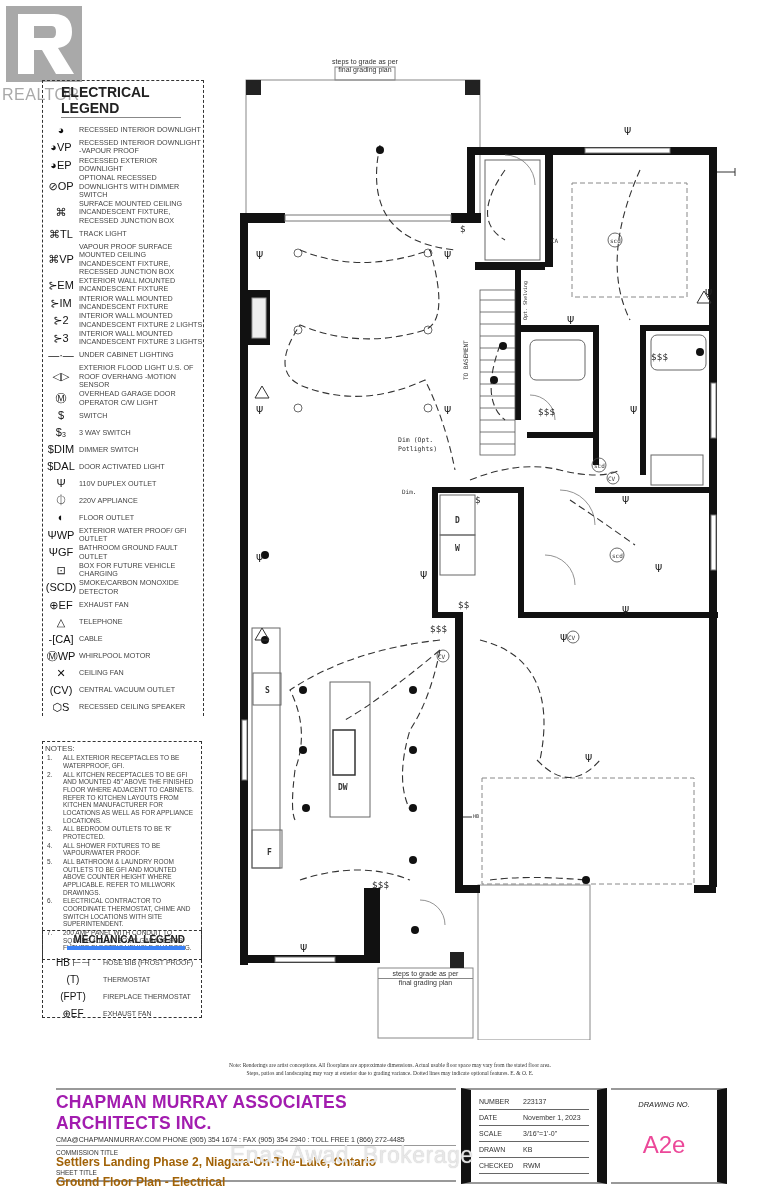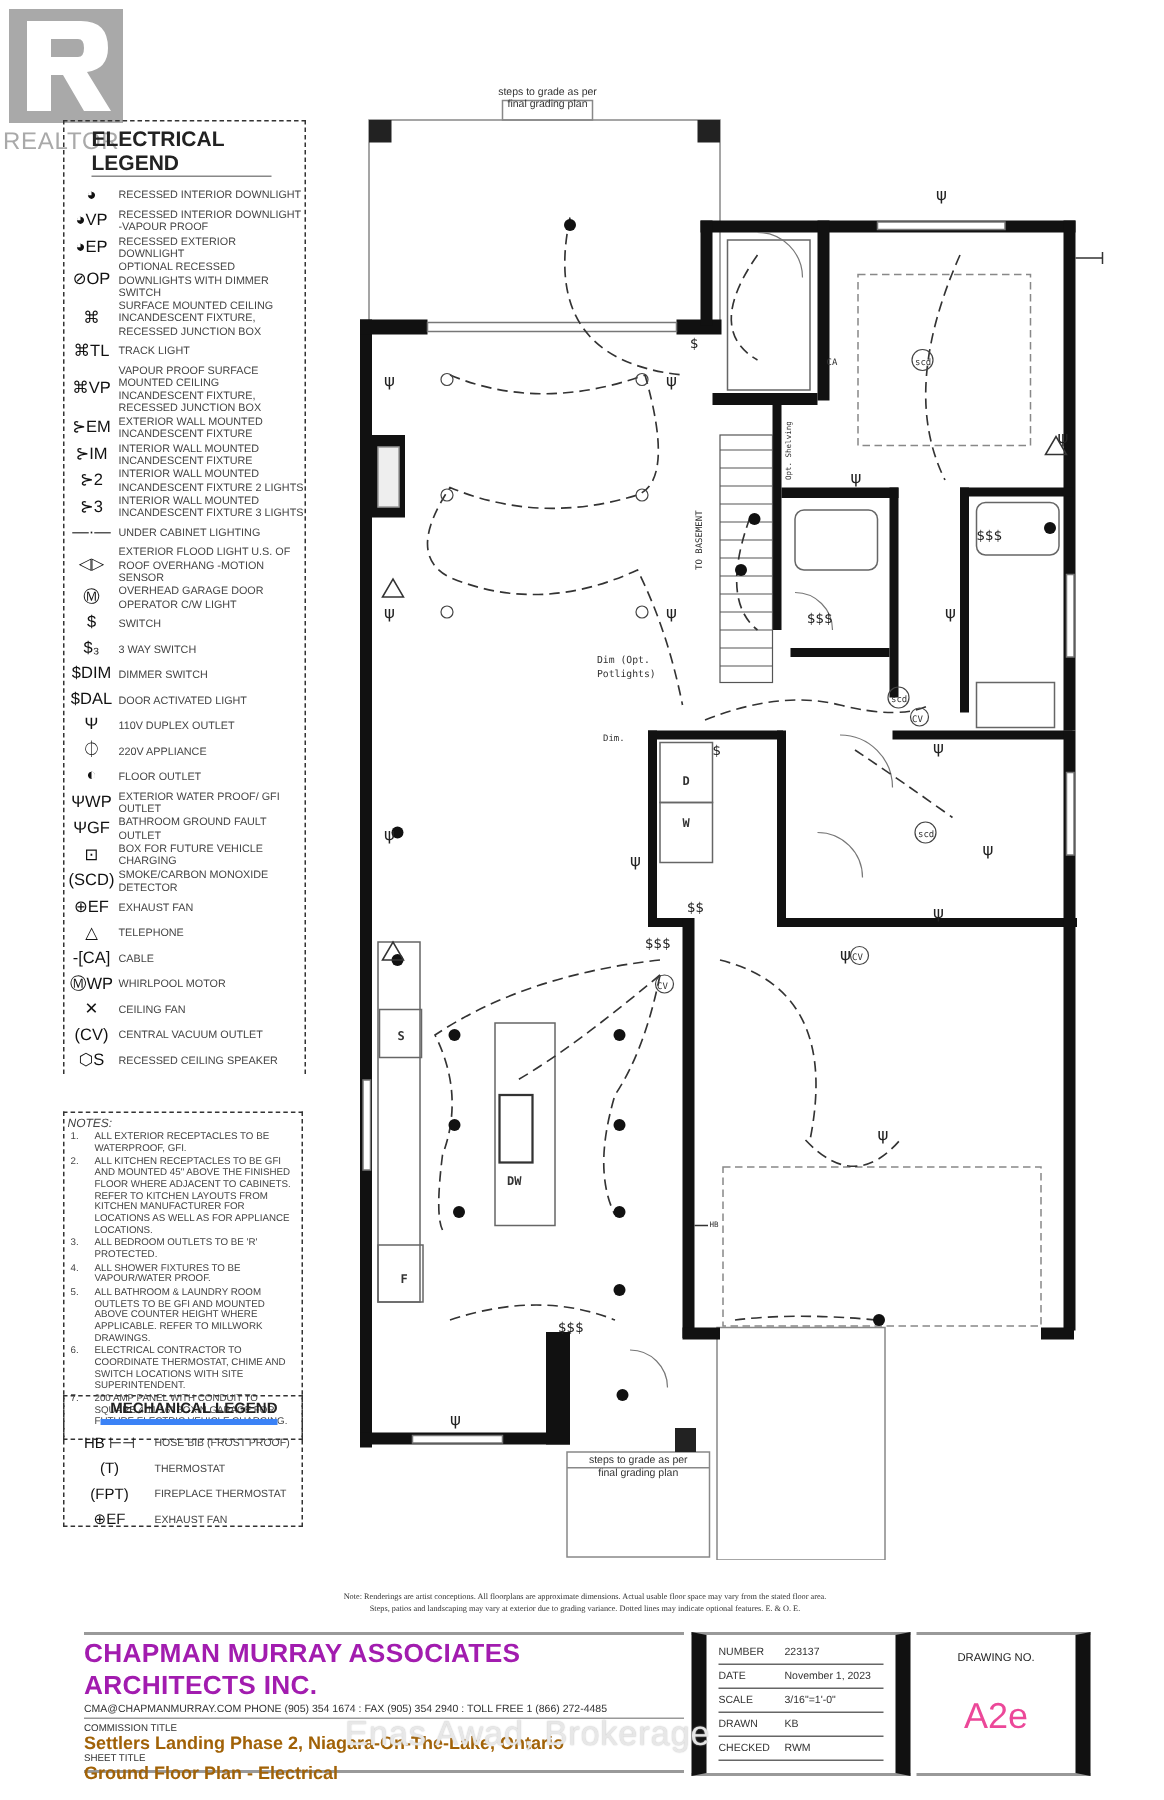--- a/index.html
+++ b/index.html
@@ -9,42 +9,42 @@
   .realtor{left:0;top:0;width:84px;height:108px;}
   .realtor .box{position:absolute;left:6px;top:6px;width:76px;height:76px;background:#a9a9a9;}
   .realtor .txt{position:absolute;left:2px;top:86px;font-size:16px;color:#a9a9a9;letter-spacing:0.5px;}
   
   .legend{left:42px;top:80px;width:160px;border:1.5px dashed #333;border-bottom:none;font-size:7.2px;line-height:1.15;text-transform:uppercase;color:#444;}
   .legend h3{margin:3px 0 4px 18px;font-size:14px;font-weight:bold;color:#222;border-bottom:1px solid #888;width:120px;padding-bottom:1px;}
   .leg-row{display:flex;align-items:center;min-height:16px;margin:1px 0;}
   .leg-sym{width:36px;text-align:center;font-size:11px;color:#111;flex:none;}
   .leg-lbl{flex:1;}
   .notes{left:42px;top:741px;width:160px;border:1.5px dashed #333;font-size:6.5px;line-height:1.18;color:#444;text-transform:uppercase;padding:2px 2px 6px 2px;box-sizing:border-box;}
-  .notes .nt{font-size:8px;margin-bottom:1px;font-style:italic;}
+  .notes .nt{font-size:8px;margin-bottom:1px;}
   .note{display:flex;margin:1px 0;}
   .note .n{width:16px;flex:none;padding-left:2px;}
   .mech{left:42px;top:930px;width:160px;height:88px;border:1.5px dashed #333;font-size:7px;color:#444;text-transform:uppercase;box-sizing:border-box;}
   .mech h3{margin:3px 0 4px 24px;font-size:10px;color:#222;border-bottom:4px solid #3b82f6;width:118px;padding-bottom:1px;text-align:right;}
   .mech .leg-sym{width:60px;font-size:10px;}
   
   .plan{left:0;top:0;width:776px;height:1040px;}
   .steps-label{font-size:7px;color:#333;text-align:center;line-height:1.2;}
   .disclaimer{left:120px;top:1062px;width:540px;font-family:"Liberation Serif",serif;font-size:5.5px;color:#333;text-align:center;line-height:1.4;}
   
   .tb{left:56px;top:1088px;width:720px;height:112px;}
   .tb-left{position:absolute;left:0;top:0;width:400px;height:90px;border-top:2px solid #999;border-bottom:2px solid #999;}
   .firm{font-size:17.5px;font-weight:900;color:#a21caf;letter-spacing:0.2px;margin-top:2px;}
   .contact{font-size:7px;color:#333;margin-top:2px;border-bottom:1.5px solid #999;padding-bottom:2px;}
   .lbl-small{font-size:6.5px;color:#333;margin-top:3px;}
   .big{font-size:12px;font-weight:900;color:#a16207;line-height:1.05;}
   .tb-mid{position:absolute;left:405px;top:0;width:126px;height:92px;border-left:10px solid #111;border-right:10px solid #111;border-top:2px solid #999;border-bottom:2px solid #999;}
   .tb-row{display:flex;font-size:7px;color:#333;border-bottom:1px solid #666;margin:0 8px;height:15px;align-items:center;}
   .tb-row .k{width:44px;}
   .tb-right{position:absolute;left:555px;top:0;width:106px;height:92px;border-right:10px solid #111;border-top:2px solid #999;border-bottom:2px solid #999;text-align:center;}
-  .dwg-lbl{font-size:7.5px;margin-top:10px;color:#222;}
+  .dwg-lbl{font-size:7.5px;margin-top:10px;color:#222;font-style:italic;}
   .dwg-no{font-size:24px;margin-top:22px;color:#ec4899;}
   .watermark{left:230px;top:1142px;font-size:23px;color:rgba(235,235,235,0.9);text-shadow:0 0 1px #bbb;letter-spacing:0.5px;text-align:right;}
 </style>
 </head>
 <body>
 
 <svg class="abs plan" width="776" height="1040" viewBox="0 0 776 1040">
   <g fill="none" stroke="#888" stroke-width="1">
 
     <rect x="246" y="80" width="234" height="140"></rect>

